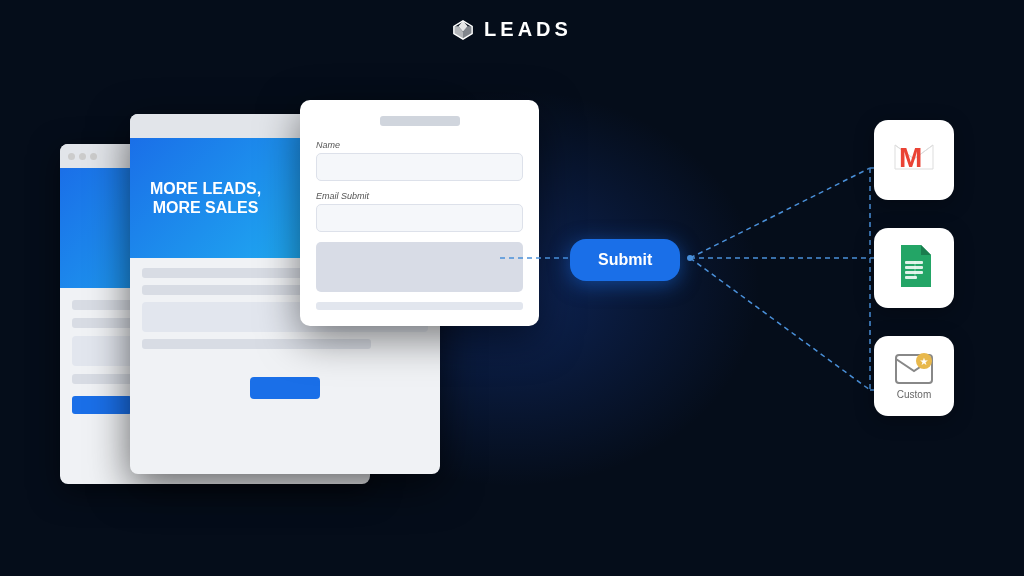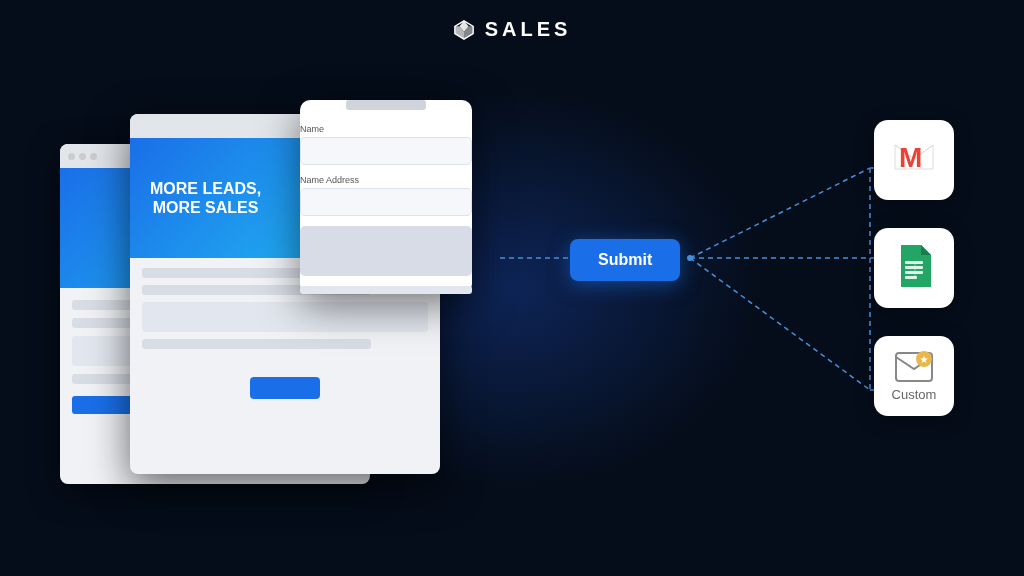--- a/index.html
+++ b/index.html
@@ -172,27 +172,29 @@
       border-radius: 4px;
       margin: 10px auto 0;
       display: block;
     }
 
     
     .form-card {
       position: absolute;
       left: 300px;
       top: 100px;
-      width: 172px;
+      width: 239px;
       background: #ffffff;
       border-radius: 10px;
       box-shadow: 0 12px 40px rgba(0,0,0,0.5);
+      padding: 16px;
       display: flex;
       flex-direction: column;
       gap: 10px;
+      font-style: italic;
     }
 
     .form-title-bar {
       width: 80px;
       height: 10px;
       background: #d0d5dd;
       border-radius: 3px;
       margin: 0 auto 4px;
     }
 
@@ -228,21 +230,21 @@
     .submit-btn {
       position: absolute;
       left: 570px;
       top: 260px;
       transform: translateY(-50%);
       background: #1a6fe8;
       color: #fff;
       font-size: 16px;
       font-weight: 700;
       padding: 12px 28px;
-      border-radius: 8px;
+      border-radius: 16px;
       box-shadow: 0 4px 20px rgba(26,111,232,0.5);
       cursor: pointer;
       white-space: nowrap;
     }
 
     
     .right-icons {
       position: absolute;
       right: 70px;
       top: 120px;
@@ -258,21 +260,21 @@
       border-radius: 14px;
       display: flex;
       flex-direction: column;
       align-items: center;
       justify-content: center;
       box-shadow: 0 4px 20px rgba(0,0,0,0.3);
       position: relative;
     }
 
     .icon-card .icon-label {
-      font-size: 13px;
+      font-size: 10px;
       color: #666;
     }
 
     
     .connector-svg {
       position: absolute;
       left: 0; top: 0;
       width: 1024px;
       height: 576px;
       pointer-events: none;
@@ -285,21 +287,21 @@
 
 <div class="header">
   <div class="logo-diamond">
     <svg viewBox="0 0 24 24" fill="none">
       <polygon points="12,2 22,8 22,16 12,22 2,16 2,8" fill="none" stroke="white" stroke-width="1.5"></polygon>
       <polygon points="12,2 17,8 12,14 7,8" fill="white" opacity="0.9"></polygon>
       <polygon points="12,14 17,8 22,8 22,16 12,22" fill="white" opacity="0.5"></polygon>
       <polygon points="12,14 7,8 2,8 2,16 12,22" fill="white" opacity="0.7"></polygon>
     </svg>
   </div>
-  <span class="logo-text">SALES</span>
+  <span class="logo-text">LEADS</span>
 </div>
 
 <div class="left-section">
 
   <div class="browser-back">
     <div class="browser-bar">
       <div class="dot"></div>
       <div class="dot"></div>
       <div class="dot"></div>
     </div>
@@ -335,21 +337,21 @@
   </div>
 </div>
 
 <div class="form-card">
   <div class="form-title-bar"></div>
   <div>
     <div class="form-field-label">Name</div>
     <div class="form-input"></div>
   </div>
   <div>
-    <div class="form-field-label">Name Address</div>
+    <div class="form-field-label">Email Submit</div>
     <div class="form-input"></div>
   </div>
   <div class="form-textarea"></div>
   <div class="form-bottom-line"></div>
 </div>
 
 <svg class="connector-svg" xmlns="http://www.w3.org/2000/svg">
 
   <line x1="500" y1="258" x2="615" y2="258" stroke="#4a90d9" stroke-width="1.5" stroke-dasharray="5,4"></line>
 

